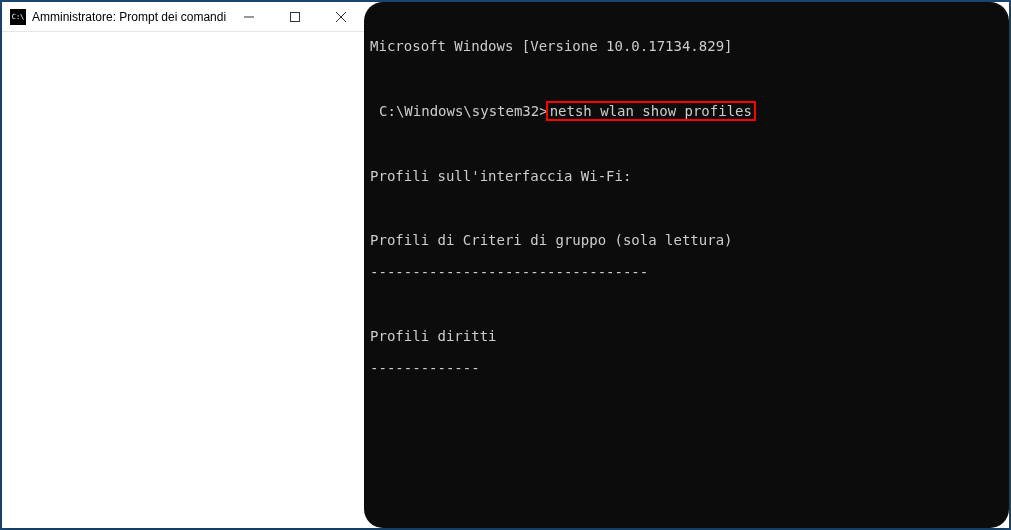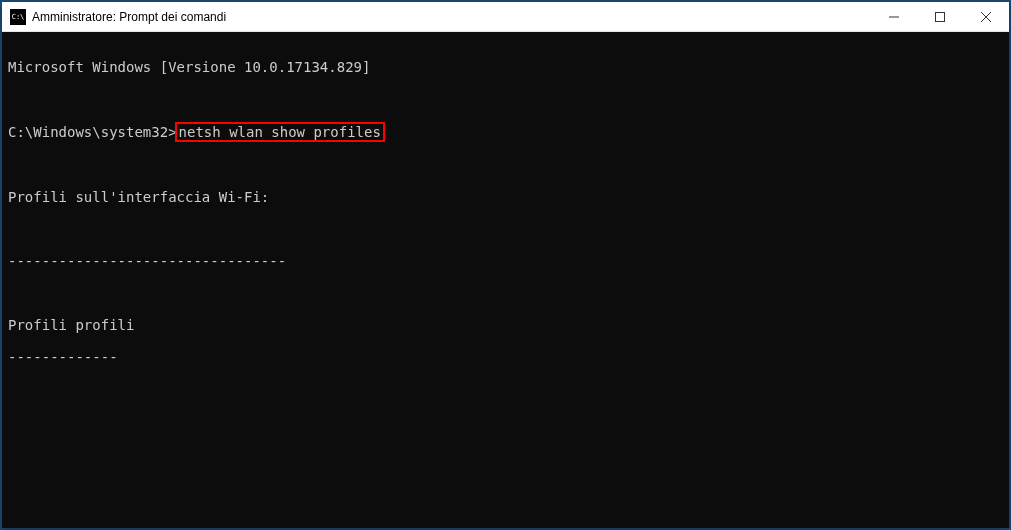--- a/index.html
+++ b/index.html
@@ -9,21 +9,21 @@
       width: 1011px;
       height: 530px;
       overflow: hidden;
     }
     .window {
       width: 1007px;
       height: 526px;
       background: #fff;
       margin: 2px;
       display: flex;
-      flex-direction: column;
+      flex-direction: row;
       box-shadow: 0 2px 8px rgba(0,0,0,0.3);
     }
     .titlebar {
       height: 30px;
       background: #fff;
       display: flex;
       align-items: center;
       border-bottom: 1px solid #e5e5e5;
     }
     .titlebar-icon {
@@ -70,34 +70,35 @@
       cursor: default;
     }
     .win-btn svg { width: 10px; height: 10px; }
     .terminal {
       flex: 1;
       background: #0c0c0c;
       color: #cccccc;
       font-family: Consolas, "Lucida Console", monospace;
       font-size: 14px;
       line-height: 16px;
-      padding: 11px 6px;
+      padding: 20px 6px;
       white-space: pre;
       overflow: hidden;
       position: relative;
+      border-radius: 19px;
     }
     .line { white-space: pre; }
     .highlight-box {
       border: 2px solid #ff0000;
       display: inline-block;
       padding: 0 2px;
       margin: -1px -2px;
       vertical-align: baseline;
     }
-    .prompt-wrap { position: relative; }
+    .prompt-wrap { position: relative; margin-left: 9px; }
   </style>
 </head>
 <body>
 
 <div class="window">
   <div class="titlebar">
     <div class="titlebar-icon"></div>
     <div class="titlebar-title">Amministratore: Prompt dei comandi</div>
     <div class="window-controls">
       <div class="win-btn">
@@ -119,23 +120,24 @@
     </div>
   </div>
 
   <div class="terminal">
 <div class="line">Microsoft Windows [Versione 10.0.17134.829]</div>
 <div class="line"> </div>
 <div class="line prompt-wrap"><span>C:\Windows\system32&gt;</span><span class="highlight-box"><span>netsh wlan show profiles</span></span></div>
 <div class="line"> </div>
 <div class="line">Profili sull'interfaccia Wi-Fi:</div>
 <div class="line"> </div>
+<div class="line">Profili di Criteri di gruppo (sola lettura)</div>
 <div class="line">---------------------------------</div>
 <div class="line"> </div>
-<div class="line">Profili profili</div>
+<div class="line">Profili diritti</div>
 <div class="line">-------------</div>
 
 
 
 
 
 
 
 
 

